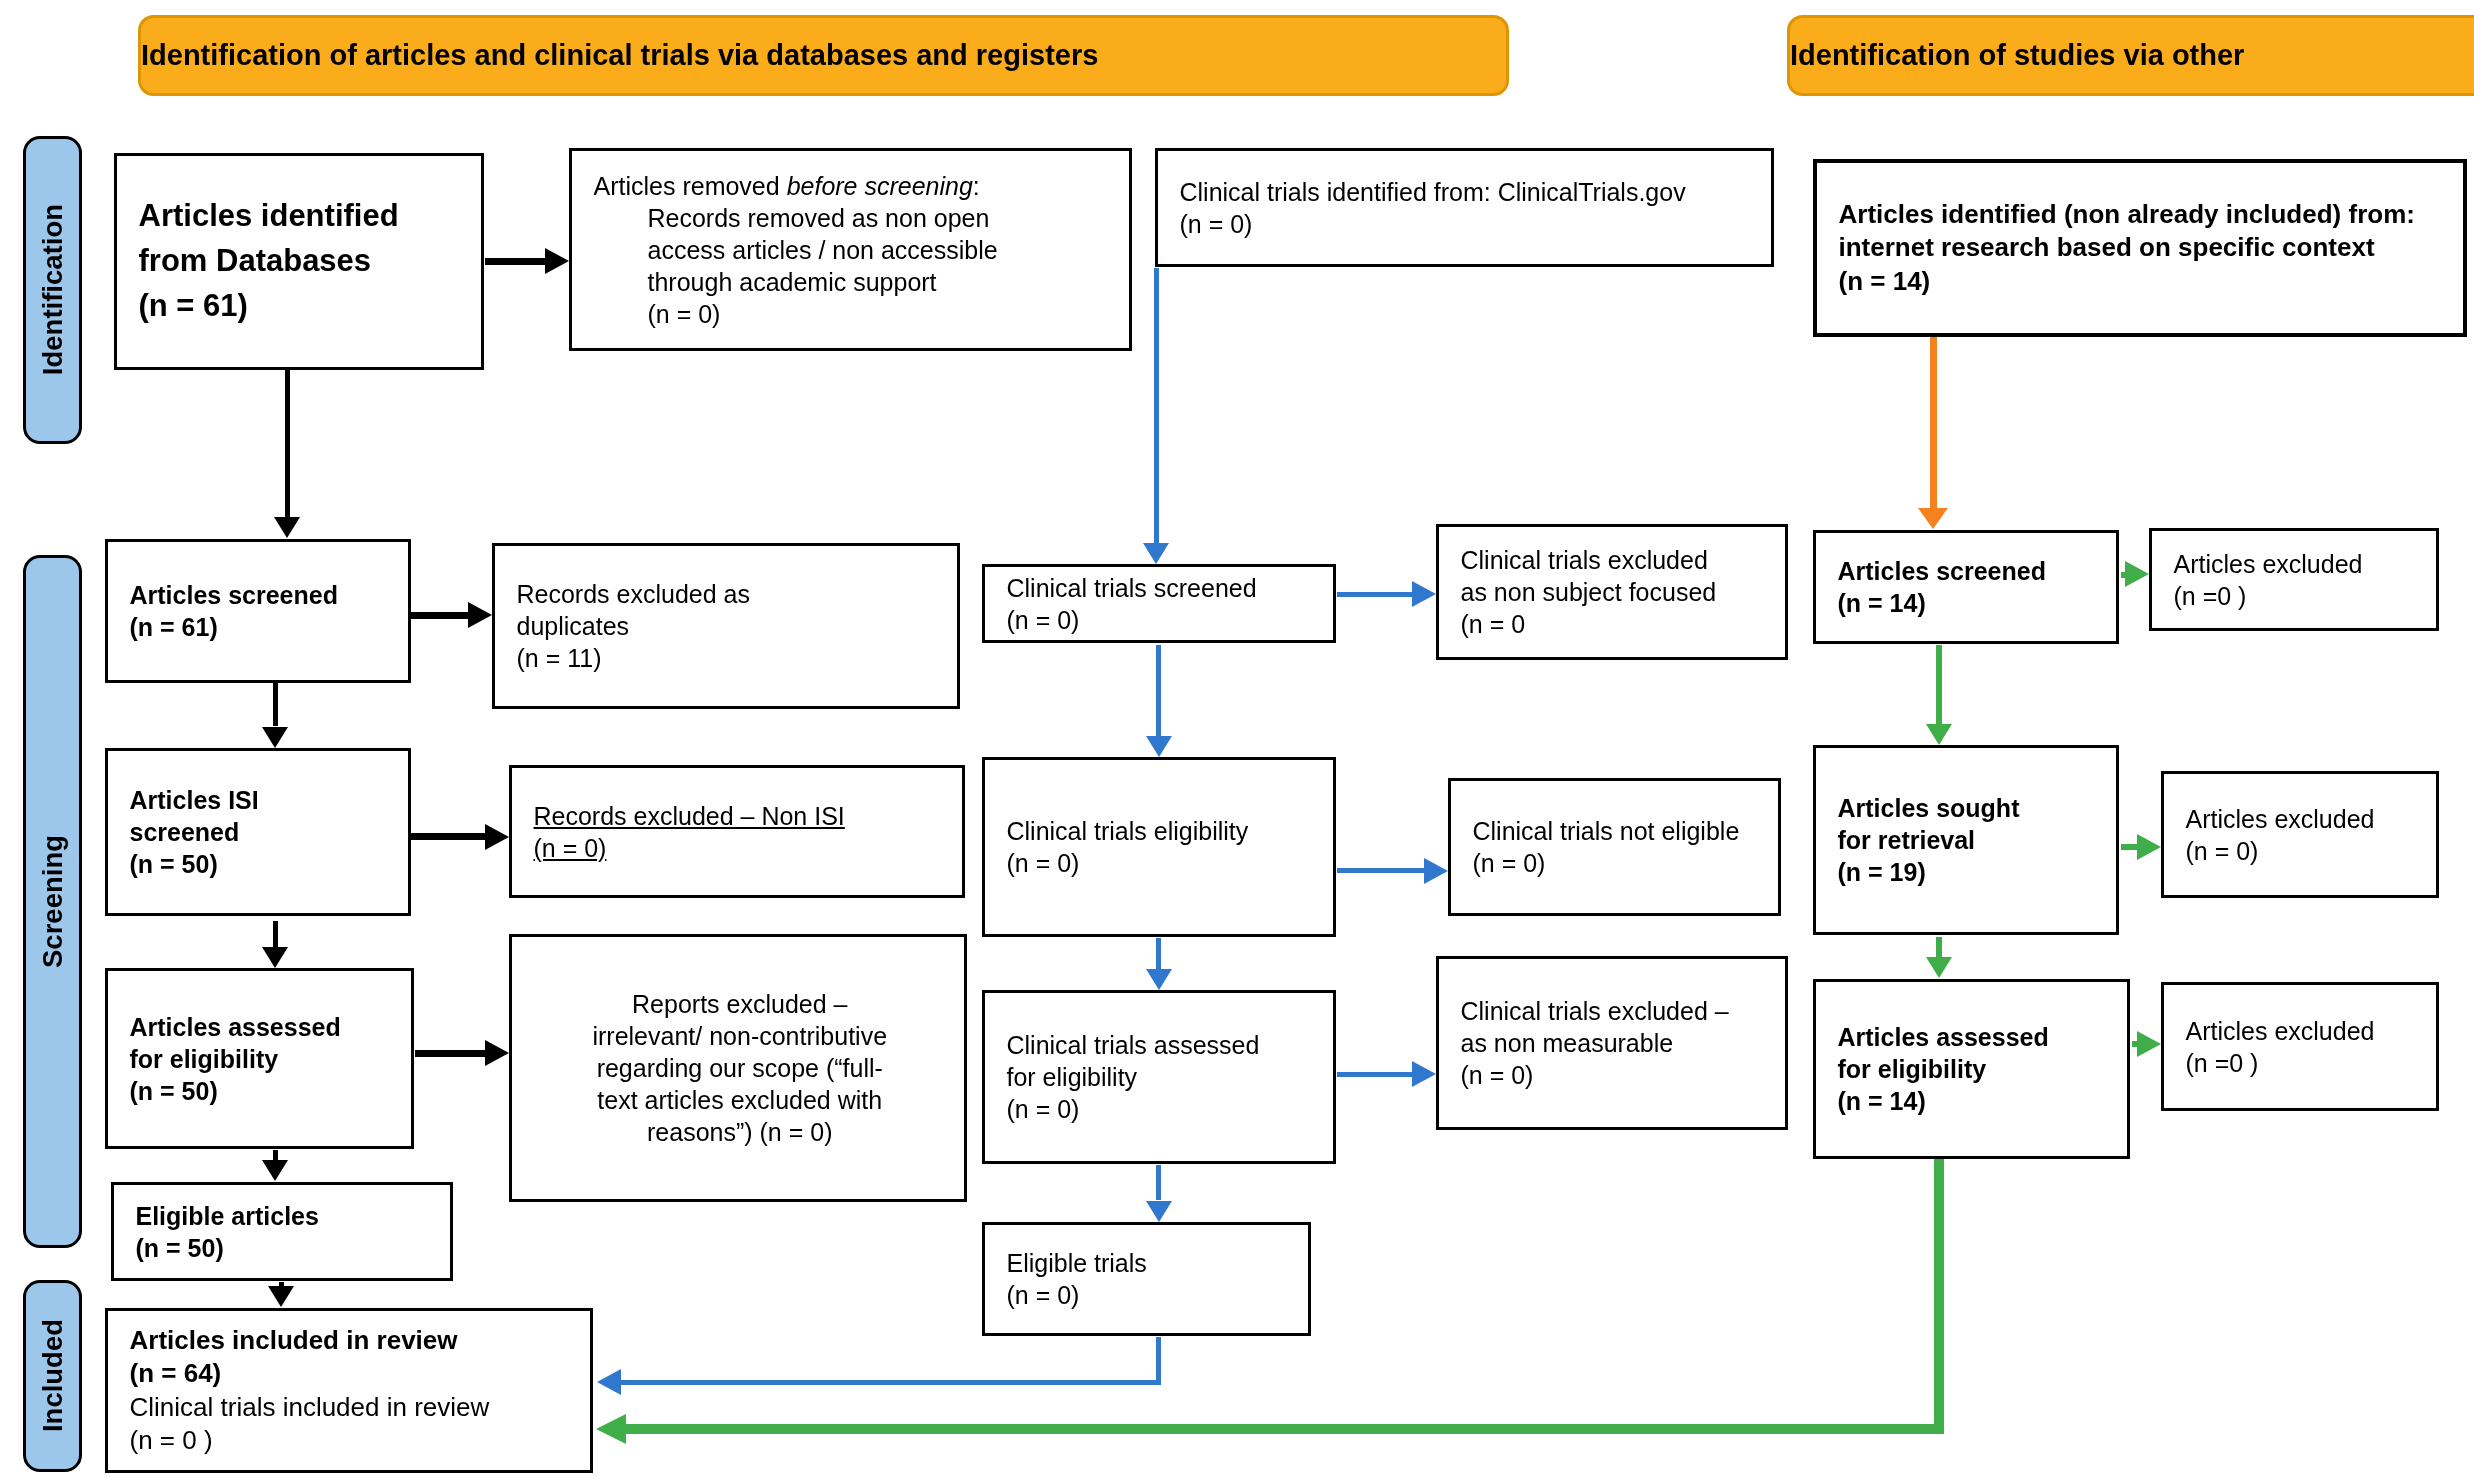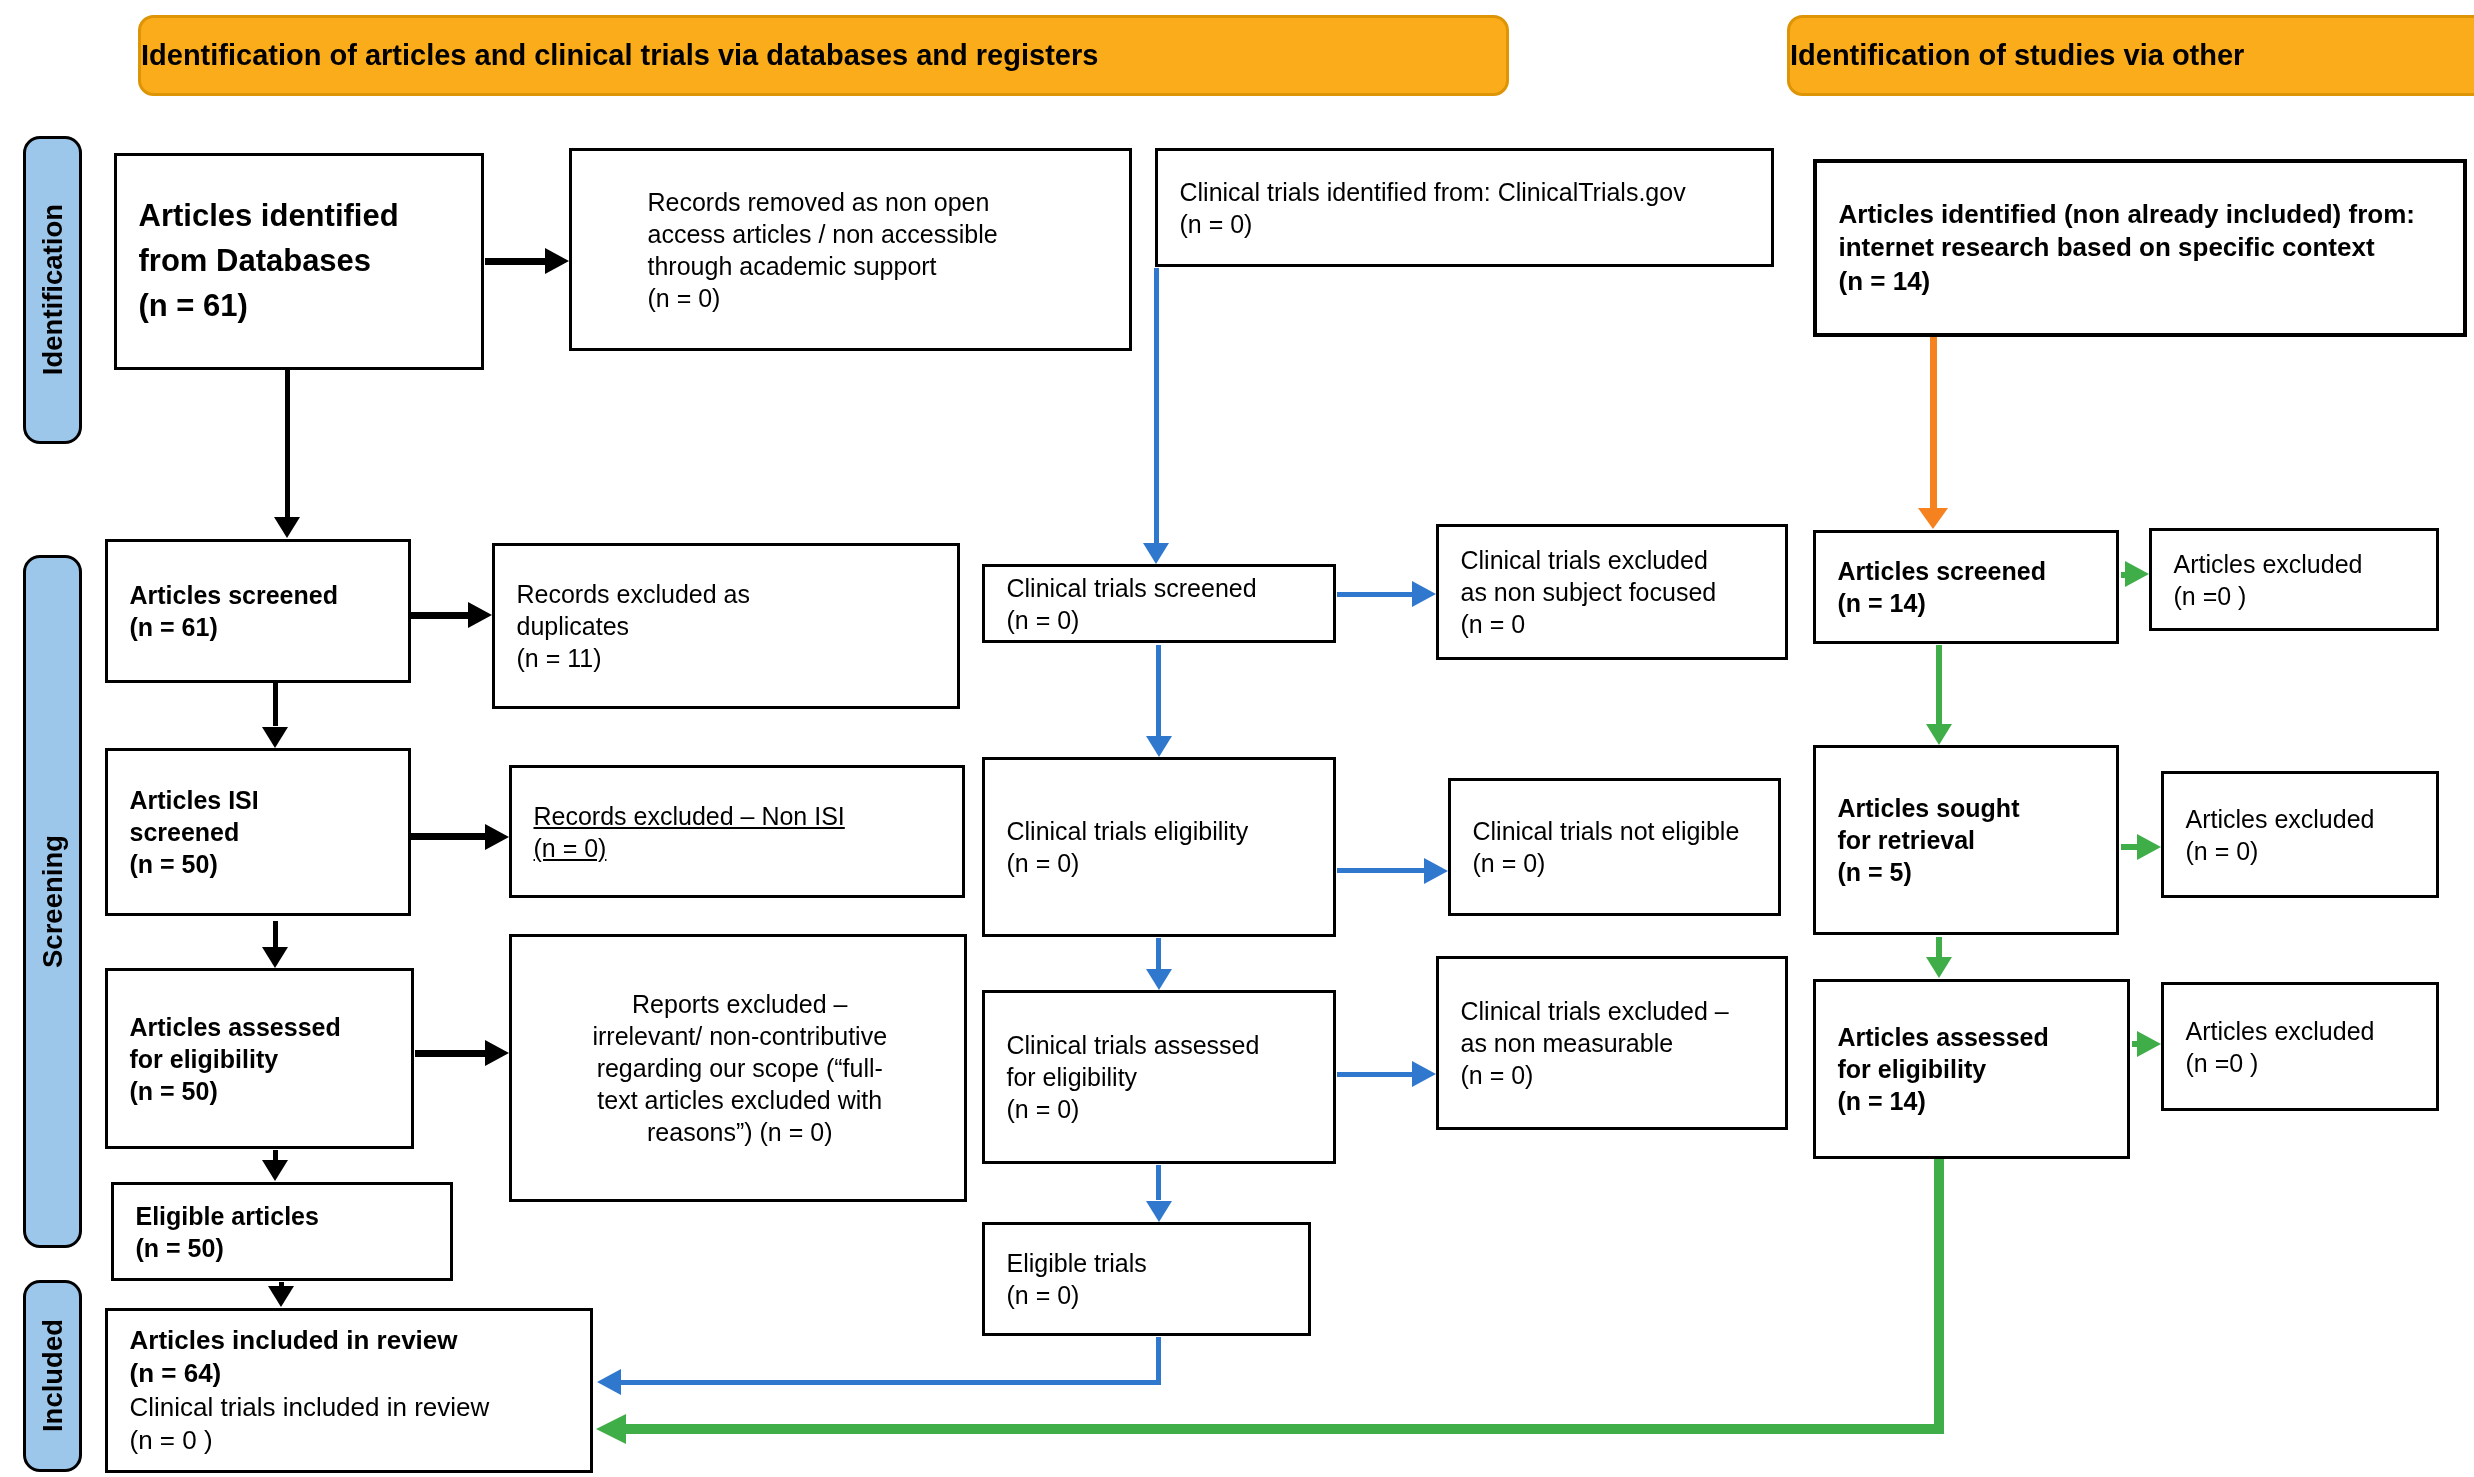--- a/index.html
+++ b/index.html
@@ -95,20 +95,21 @@
     <span>Included</span>
   </div>
 
   <div class="box bold big" id="box-identified">
     <span class="tx">Articles identified
 from Databases
 (n = 61)</span>
   </div>
 
   <div class="box" id="box-removed">
+    <div><span>Articles removed </span><i>before screening</i><span>:</span></div>
     <div class="indent">Records removed as non open
 access articles / non accessible
 through academic support
  (n = 0)</div>
   </div>
 
   <div class="box" id="box-ct-identified">
     <span class="tx">Clinical trials identified from: ClinicalTrials.gov
 (n = 0)</span>
   </div>
@@ -211,21 +212,21 @@
   </div>
 
   <div class="box" id="box-r-excl1">
     <span class="tx">Articles excluded
 (n =0 )</span>
   </div>
 
   <div class="box bold" id="box-r-sought">
     <span class="tx">Articles sought
 for retrieval
-(n = 5)</span>
+(n = 19)</span>
   </div>
 
   <div class="box" id="box-r-excl2">
     <span class="tx">Articles excluded
 (n = 0)</span>
   </div>
 
   <div class="box bold" id="box-r-assessed">
     <span class="tx">Articles assessed
 for eligibility

